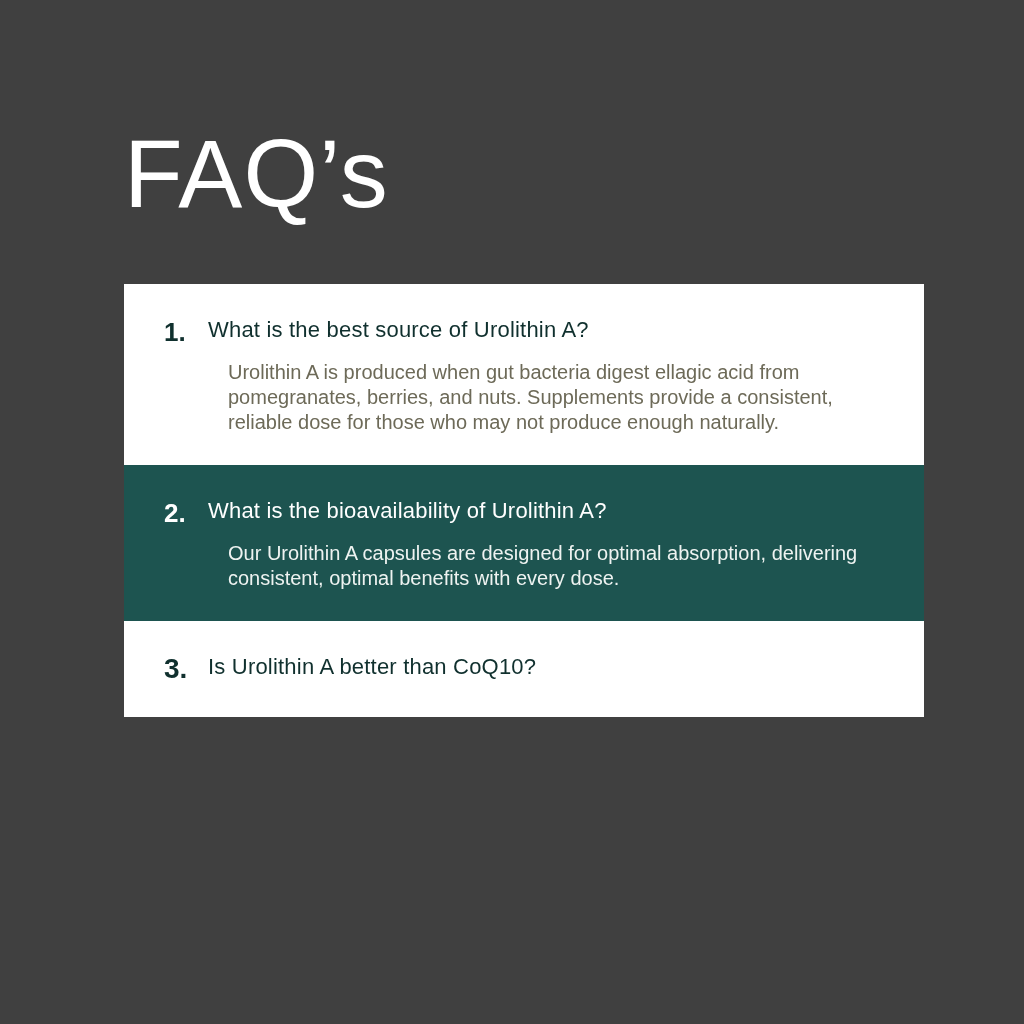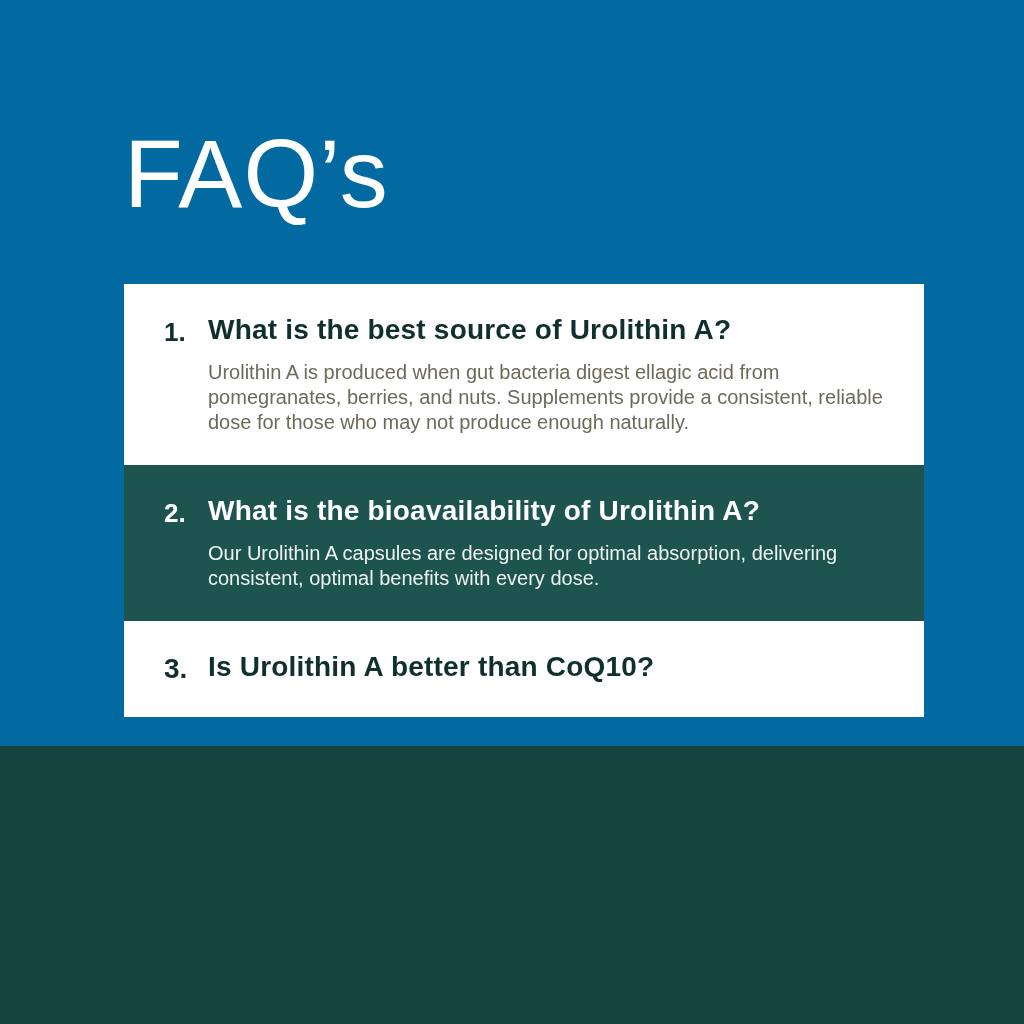--- a/index.html
+++ b/index.html
@@ -9,22 +9,22 @@
   body {
     width: 1024px;
     height: 1024px;
     background: #164441;
     font-family: "Liberation Sans", sans-serif;
     overflow: hidden;
   }
   .page {
     position: relative;
     width: 1024px;
-    height: 746px;
-    background: #0369a1;
+    height: 1024px;
+    background: #404040;
     box-sizing: border-box;
   }
   .faq-title {
     position: absolute;
     left: 124px;
     top: 122px;
     font-size: 96px;
     line-height: 104px;
     font-weight: 400;
     color: #ffffff;
@@ -54,28 +54,28 @@
   .q-num {
     flex: 0 0 auto;
     width: 44px;
     font-size: 26px;
     font-weight: 700;
     line-height: 36px;
     padding-top: 2px;
   }
   .q-text {
     flex: 1 1 auto;
-    font-size: 28px;
-    font-weight: 700;
+    font-size: 22px;
+    font-weight: 400;
     line-height: 36px;
     letter-spacing: 0.2px;
   }
   .a-text {
     margin-top: 10px;
-    margin-left: 44px;
+    margin-left: 64px;
     font-size: 20px;
     line-height: 25px;
     font-weight: 400;
   }
   .faq-item.light .q-num,
   .faq-item.light .q-text {
     color: #10302e;
   }
   .faq-item.light .a-text {
     color: #6d6a58;

